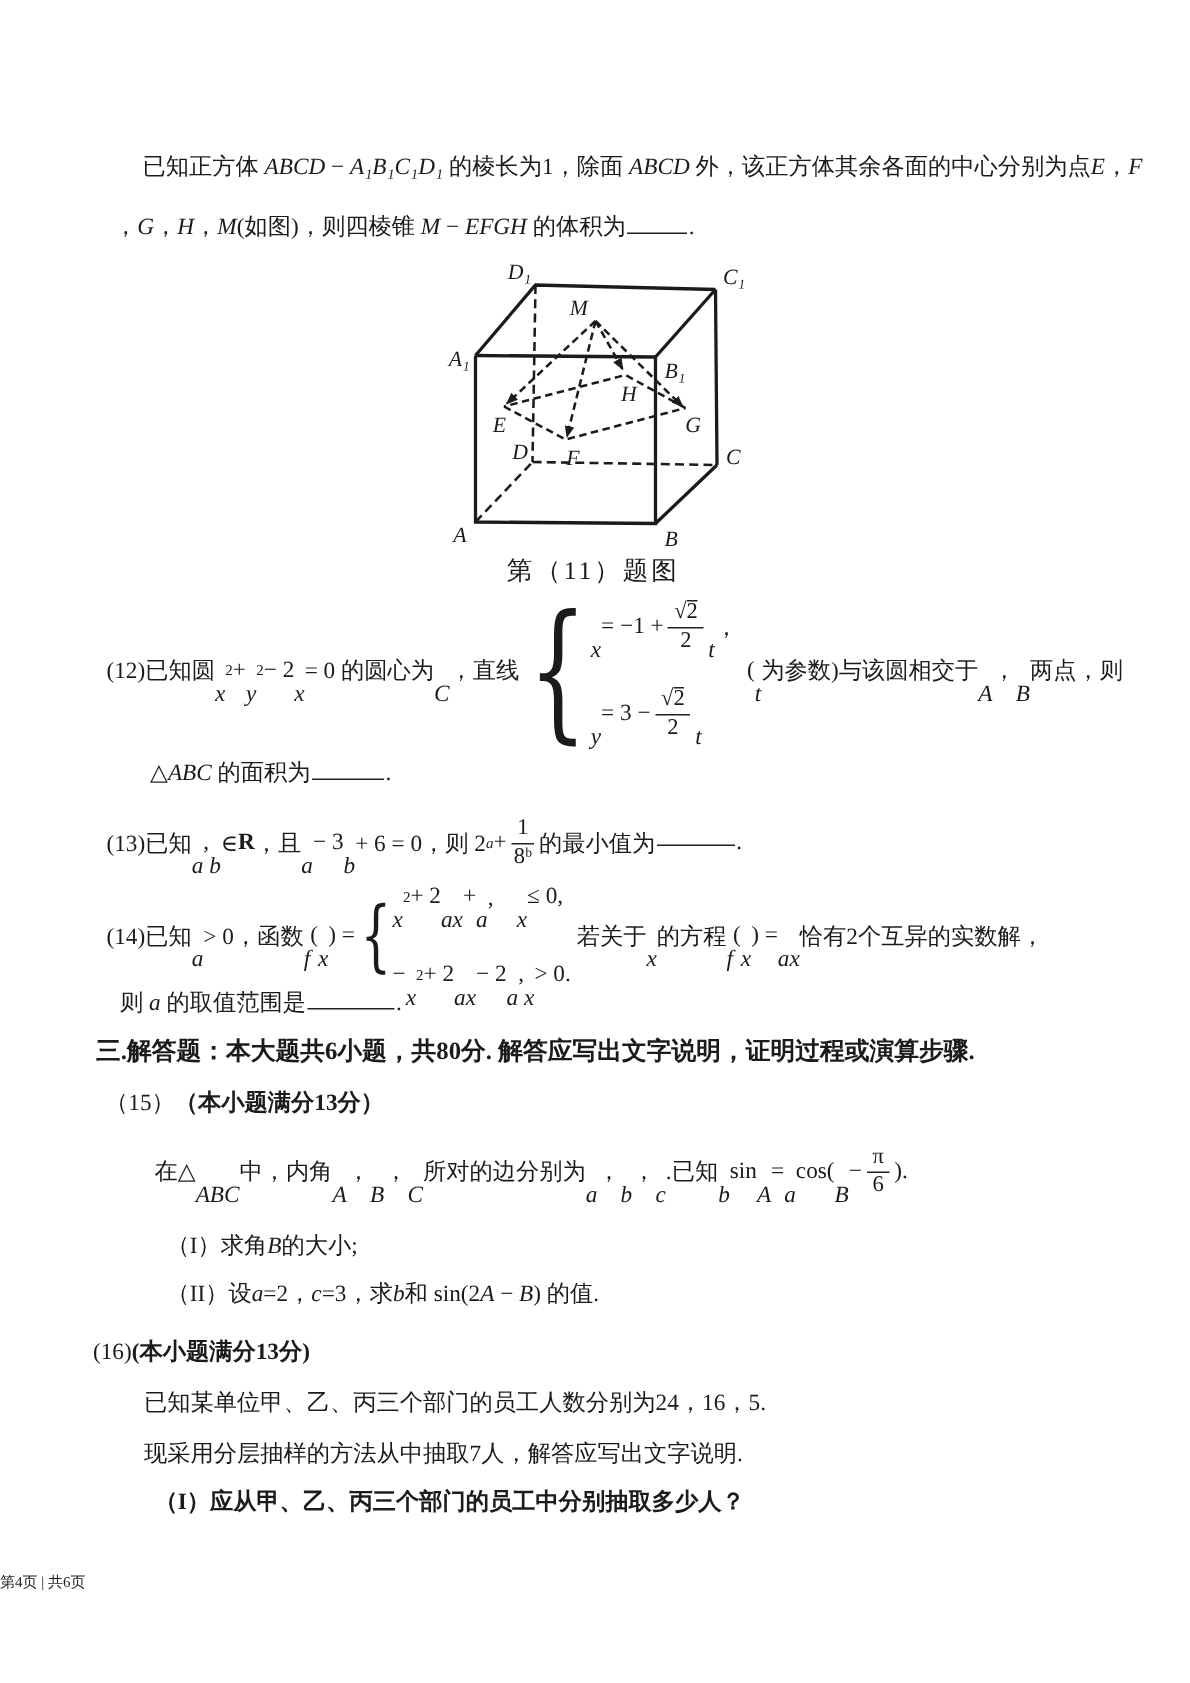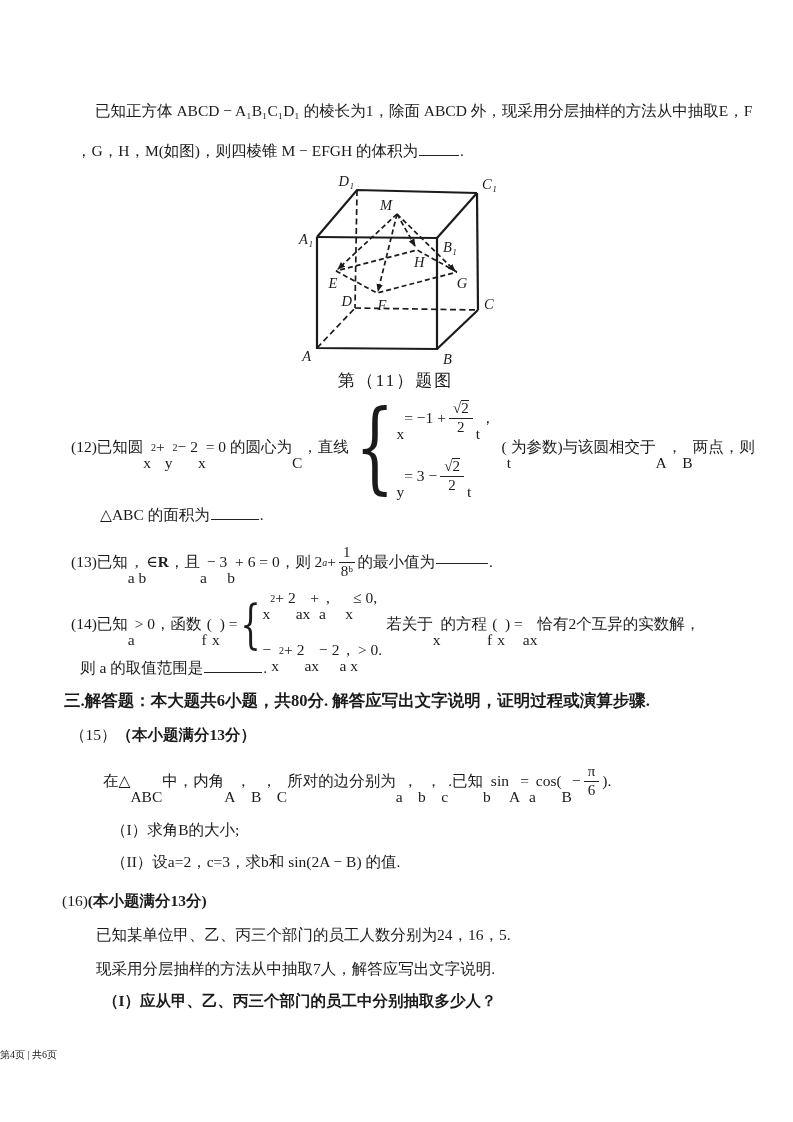--- a/index.html
+++ b/index.html
@@ -4,21 +4,21 @@
 <style>
   html,body{margin:0;padding:0;background:#ffffff;}
   .page{
     position:relative;width:793px;height:1122px;background:#ffffff;
     font-family:"Liberation Serif","DejaVu Serif",serif;
     color:#1b1b1b;font-size:15.5px;overflow:hidden;
   }
   .line{position:absolute;white-space:nowrap;}
   .row{position:absolute;display:flex;align-items:center;white-space:nowrap;}
   .cn{font-style:normal;}
-  .mi{margin-top:32px;}
+  .mi{font-style:italic;margin-top:32px;}
   .bo{font-weight:bold;}
   .sup{font-size:10px;vertical-align:6px;font-style:normal;}
   .sip{font-size:10px;vertical-align:6px;font-style:italic;}
   .blank{display:inline-block;border-bottom:1.4px solid #222;height:2px;margin:0 1px;}
   .frac{display:inline-flex;flex-direction:column;align-items:center;line-height:1.05;margin:0 3px;font-size:15px;vertical-align:middle;}
   .fnum{padding:0 4px 1px;border-bottom:1.4px solid #222;display:inline-flex;align-items:flex-end;}
   .fden{padding-top:1px;}
   .rad{border-top:1.3px solid #222;padding-top:0px;}
   .sys{display:inline-flex;align-items:center;}
   .sys .br{font-family:"DejaVu Serif",serif;line-height:1;display:inline-block;}
@@ -31,21 +31,21 @@
   .caption{position:absolute;text-align:center;font-size:17px;letter-spacing:2px;}
   .footer{position:absolute;left:0;width:793px;font-size:10px;}
   .heading{font-size:16.5px;font-family:Liberation Serif, serif;}
   svg text{font-family:"Liberation Serif","DejaVu Serif",serif;font-style:italic;font-size:14.5px;fill:#1b1b1b;}
 </style>
 </head>
 <body>
 
 <div class="page">
 
-  <div class="line" style="left:95px;top:101px;"><span class="cn">已知正方体 </span><span class="mi">ABCD</span><span class="cn"> − </span><span class="mi">A₁B₁C₁D₁</span><span class="cn"> 的棱长为1，除面 </span><span class="mi">ABCD</span><span class="cn"> 外，现采用分层抽样的方法从中抽取</span><span class="mi">E</span><span class="cn">，</span><span class="mi">F</span></div>
+  <div class="line" style="left:95px;top:101px;"><span class="cn">已知正方体 </span><span class="mi">ABCD</span><span class="cn"> − </span><span class="mi">A₁B₁C₁D₁</span><span class="cn"> 的棱长为1，除面 </span><span class="mi">ABCD</span><span class="cn"> 外，该正方体其余各面的中心分别为点</span><span class="mi">E</span><span class="cn">，</span><span class="mi">F</span></div>
   <div class="line" style="left:76px;top:141px;"><span class="cn">，</span><span class="mi">G</span><span class="cn">，</span><span class="mi">H</span><span class="cn">，</span><span class="mi">M</span><span class="cn">(如图)，则四棱锥 </span><span class="mi">M</span><span class="cn"> − </span><span class="mi">EFGH</span><span class="cn"> 的体积为</span><span class="blank" style="width: 40px;"></span><span class="cn">.</span></div>
 
   <svg style="position:absolute;left:288px;top:172px;" width="215" height="200" viewBox="0 0 215 200">
     <defs>
       <marker id="arr" markerWidth="9" markerHeight="8" refX="7" refY="3.2" orient="auto" markerUnits="userSpaceOnUse">
         <path d="M0,0 L8,3.2 L0,6.4 z" fill="#1b1b1b"></path>
       </marker>
     </defs>
 
     <g stroke="#1b1b1b" stroke-width="2.2" fill="none">

